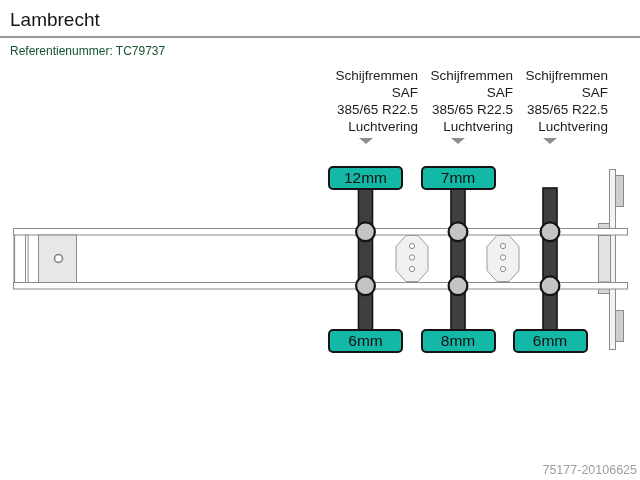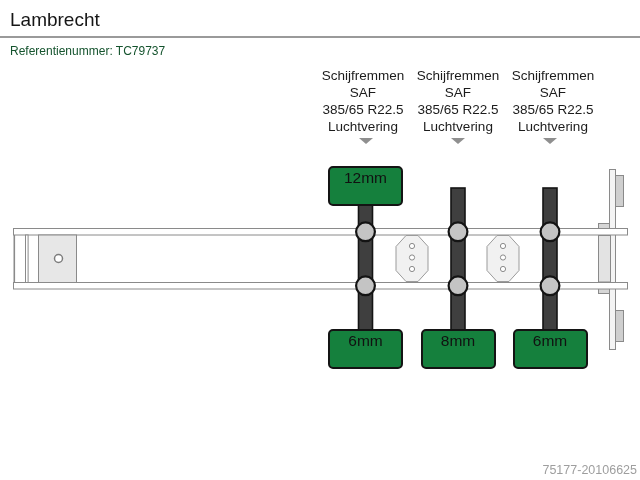--- a/index.html
+++ b/index.html
@@ -12,32 +12,32 @@
     color:#161616;letter-spacing:0;
   }
   .divider{
     position:absolute;left:0;top:36px;width:640px;height:2px;background:#9a9a9a;
   }
   .ref{
     position:absolute;left:10px;top:44px;font-size:12px;line-height:14px;color:#14532d;
   }
   .chassis-svg{position:absolute;left:0;top:0;width:640px;height:480px;}
   .spec-col{
-    position:absolute;top:67px;width:110px;text-align:center;
+    position:absolute;top:67px;width:110px;text-align:right;
     font-size:13.5px;line-height:17px;color:#1c1c1c;white-space:nowrap;
   }
   .spec-col span{display:block;}
   .tri{
     position:absolute;top:138px;width:0;height:0;
     border-left:7px solid transparent;border-right:7px solid transparent;
     border-top:6.5px solid #8f8f8f;
   }
   .mmbox{
-    position:absolute;width:75px;height:40px;box-sizing:border-box;
-    background:#15803d;border:2px solid #141414;border-radius:5px;
+    position:absolute;width:75px;height:24px;box-sizing:border-box;
+    background:#14b8a6;border:2px solid #141414;border-radius:5px;
     font-size:15.5px;line-height:20px;text-align:center;color:#111;
   }
   .mmbox.top{top:166px;}
   .mmbox.bottom{top:329px;}
   .footer-id{
     position:absolute;right:3px;top:463px;font-size:12.5px;line-height:14px;color:#9e9e9e;text-align:center;
   }
 </style>
 </head>
 <body>
@@ -121,18 +121,19 @@
     <span>SAF</span>
     <span>385/65 R22.5</span>
     <span>Luchtvering</span>
   </div>
 
   <div class="tri" style="left:358.5px"></div>
   <div class="tri" style="left:451px"></div>
   <div class="tri" style="left:543px"></div>
 
   <div class="mmbox top" style="left:328px">12mm</div>
+  <div class="mmbox top" style="left:420.5px">7mm</div>
   <div class="mmbox bottom" style="left:328px">6mm</div>
   <div class="mmbox bottom" style="left:420.5px">8mm</div>
   <div class="mmbox bottom" style="left:512.5px">6mm</div>
 
   <div class="footer-id">75177-20106625</div>
 </div>
 
 </body></html>

